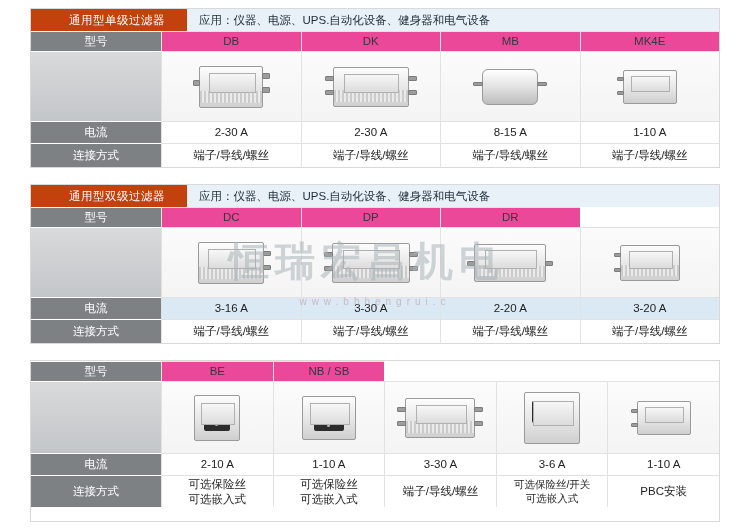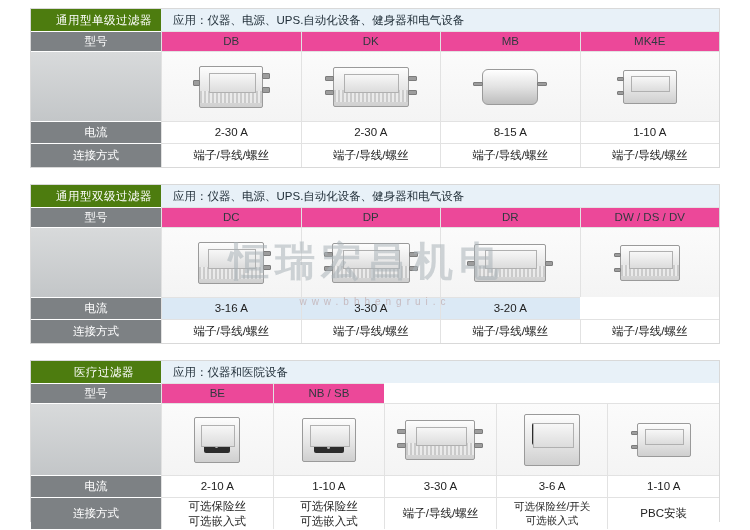--- a/index.html
+++ b/index.html
@@ -28,22 +28,22 @@
   .sec2 { top: 184px; height: 160px; }
   .sec3 { top: 360px; height: 162px; }
 
   
   .hdr {
     display: flex;
     height: 22px;
     align-items: stretch;
   }
   .hdr-title {
-    width: 130px;
-    background: #4d7c0f;
+    width: 156px;
+    background: #c2410c;
     color: #ffffff;
     font-size: 11.5px;
     display: flex;
     align-items: center;
     justify-content: center;
     letter-spacing: 0.5px;
     padding-left: 16px;
   }
   .hdr-app {
     flex: 1;
@@ -245,21 +245,20 @@
     <div class="hdr">
       <div class="hdr-title">通用型双级过滤器</div>
       <div class="hdr-app">应用：仪器、电源、UPS.自动化设备、健身器和电气设备</div>
     </div>
 
     <div class="grid model-row">
       <div class="rowlabel">型号</div>
       <div class="cell">DC</div>
       <div class="cell">DP</div>
       <div class="cell">DR</div>
-      <div class="cell">DW / DS / DV</div>
     </div>
 
     <div class="grid img-row">
       <div class="rowlabel"></div>
       <div class="cell">
         <div class="dev">
           <div class="box-body" style="width:66px;height:42px;">
             <div class="fins"></div>
             <div class="term" style="right:-8px;top:8px;width:8px;height:5px;"></div>
             <div class="term" style="right:-8px;top:22px;width:8px;height:5px;"></div>
@@ -294,37 +293,34 @@
             <div class="term" style="left:-7px;top:22px;width:7px;height:4px;"></div>
           </div>
         </div>
       </div>
     </div>
 
     <div class="grid cur-row">
       <div class="rowlabel">电流</div>
       <div class="cell band-blue">3-16 A</div>
       <div class="cell band-blue">3-30 A</div>
+      <div class="cell band-blue">2-20 A</div>
       <div class="cell band-blue">3-20 A</div>
     </div>
 
     <div class="grid con-row">
       <div class="rowlabel">连接方式</div>
       <div class="cell">端子/导线/螺丝</div>
       <div class="cell">端子/导线/螺丝</div>
       <div class="cell">端子/导线/螺丝</div>
       <div class="cell">端子/导线/螺丝</div>
     </div>
   </div>
 
   <div class="section sec3">
-    <div class="hdr">
-      <div class="hdr-title">医疗过滤器</div>
-      <div class="hdr-app">应用：仪器和医院设备</div>
-    </div>
 
     <div class="grid five model-row">
       <div class="rowlabel">型号</div>
       <div class="cell">BE</div>
       <div class="cell">NB / SB</div>
     </div>
 
     <div class="grid five img-row tall">
       <div class="rowlabel"></div>
       <div class="cell">

